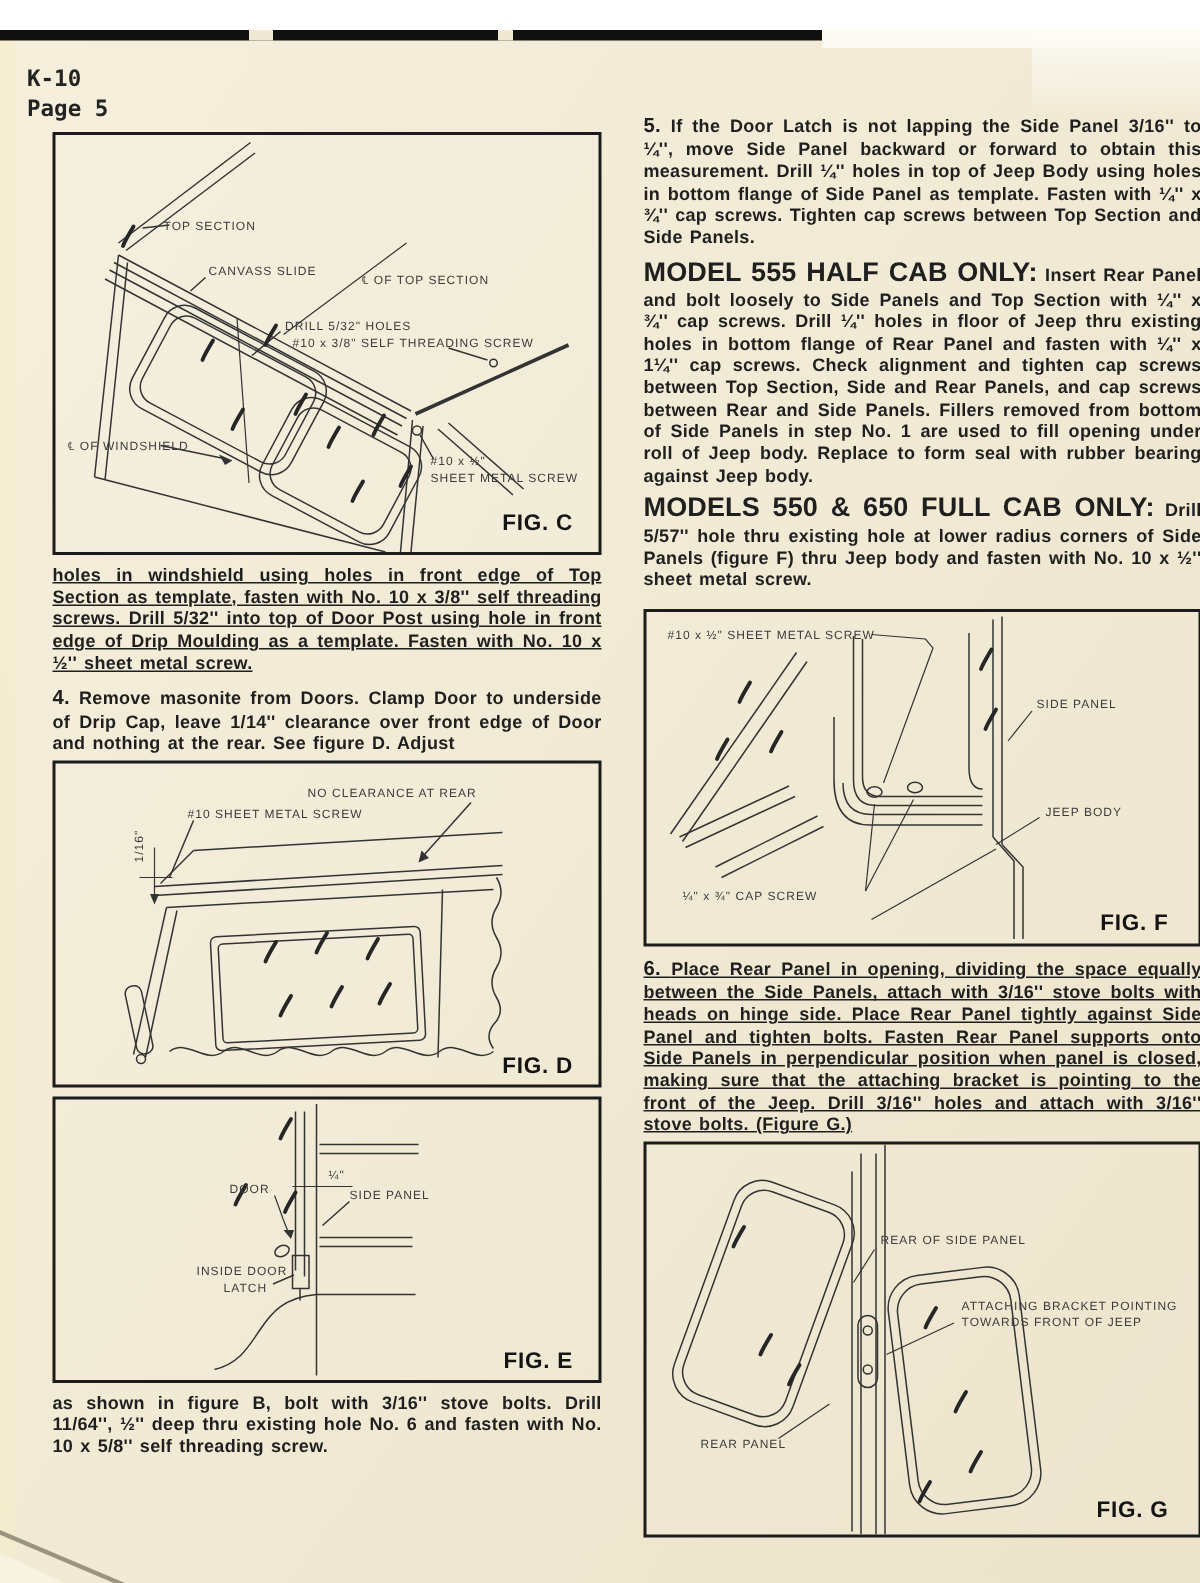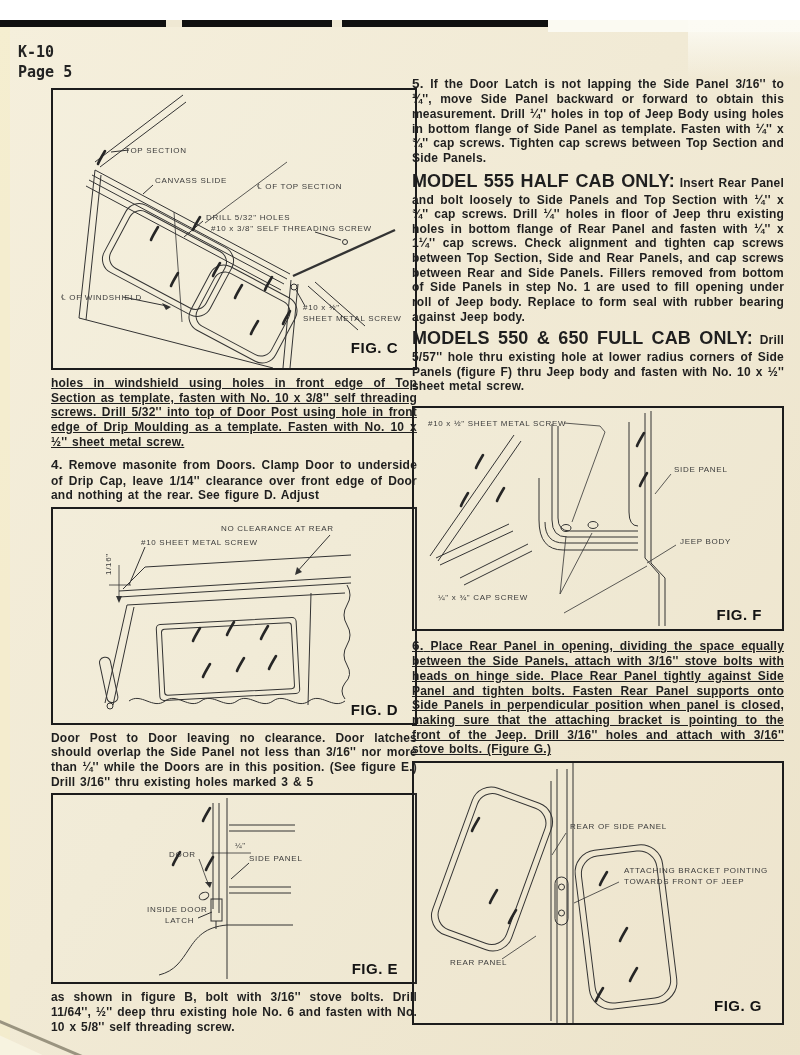--- a/index.html
+++ b/index.html
@@ -16,22 +16,22 @@
   .tr-block{position:absolute;left:688px;top:0;width:112px;height:58px;
     background:linear-gradient(180deg,#fcfbf4 0%,rgba(252,251,244,0) 100%);}
   .fold-line{position:absolute;left:-12px;top:1020px;width:118px;height:2.5px;background:#9a9480;transform:rotate(23deg);}
   .fold-tri{position:absolute;left:0;top:1010px;width:86px;height:45px;background:#f7f3e0;
     clip-path:polygon(0 12%,100% 100%,0 100%);}
   
   .doc-header{position:absolute;left:18px;top:22px;
     font-family:"DejaVu Sans Mono",monospace;font-weight:bold;font-size:15px;line-height:1.35;color:#232323;}
   
   .col{position:absolute;}
-  #left-col{left:51px;top:68px;width:366px;}
-  #right-col{left:412px;top:56px;width:372px;}
+  #left-col{left:35px;top:68px;width:366px;}
+  #right-col{left:429px;top:56px;width:372px;}
   .para{margin:0 0 6px;text-align:justify;font-size:12px;font-weight:bold;
     line-height:1.22;letter-spacing:.2px;word-spacing:1.2px;color:#1f1f1f;}
   .para .lead{font-size:13.5px;}
   .para .runhead{font-size:18px;letter-spacing:.1px;}
   
   .figbox{border:2px solid #1c1c1c;background:rgba(255,255,255,.06);margin:0 0 6px;}
   svg{display:block;}
   .ln{stroke:#333;fill:none;stroke-width:1;}
   .thin{stroke-width:.8;}
   .hv{stroke-width:2.4;}
@@ -163,21 +163,20 @@
         <path class="h" transform="translate(150,168)" d="M7,-13 C4,-8 1,-3 0,0"></path>
         <path class="h" transform="translate(184,162)" d="M7,-13 C4,-8 1,-3 0,0"></path>
         <path class="h" transform="translate(216,160)" d="M7,-13 C4,-8 1,-3 0,0"></path>
         <text class="dlabel" x="168" y="22">NO CLEARANCE AT REAR</text>
         <text class="dlabel" x="88" y="36">#10 SHEET METAL SCREW</text>
         <text class="dlabel" transform="translate(58,66) rotate(-90)">1/16"</text>
         <text class="figcap" x="345" y="206" text-anchor="end">FIG. D</text>
       </svg>
     </div>
 
-    <p class="para" id="para-after-d"><span>Door Post to Door leaving no clearance.  Door latches should overlap the Side Panel not less than 3/16'' nor more than ¼'' while the Doors are in this position.  (See figure E.)  Drill 3/16'' thru existing holes marked 3 &amp; 5</span></p>
 
     <div class="figbox" id="fig-e-box">
       <svg width="362" height="187" viewBox="0 0 362 187">
         <g class="ln">
           <line x1="160" y1="8" x2="160" y2="114"></line>
           <line x1="166" y1="8" x2="166" y2="118"></line>
           <line x1="174" y1="3" x2="174" y2="184"></line>
           <line x1="176" y1="30" x2="242" y2="30"></line>
           <line x1="176" y1="36" x2="242" y2="36"></line>
           <line x1="176" y1="92" x2="238" y2="92"></line>

